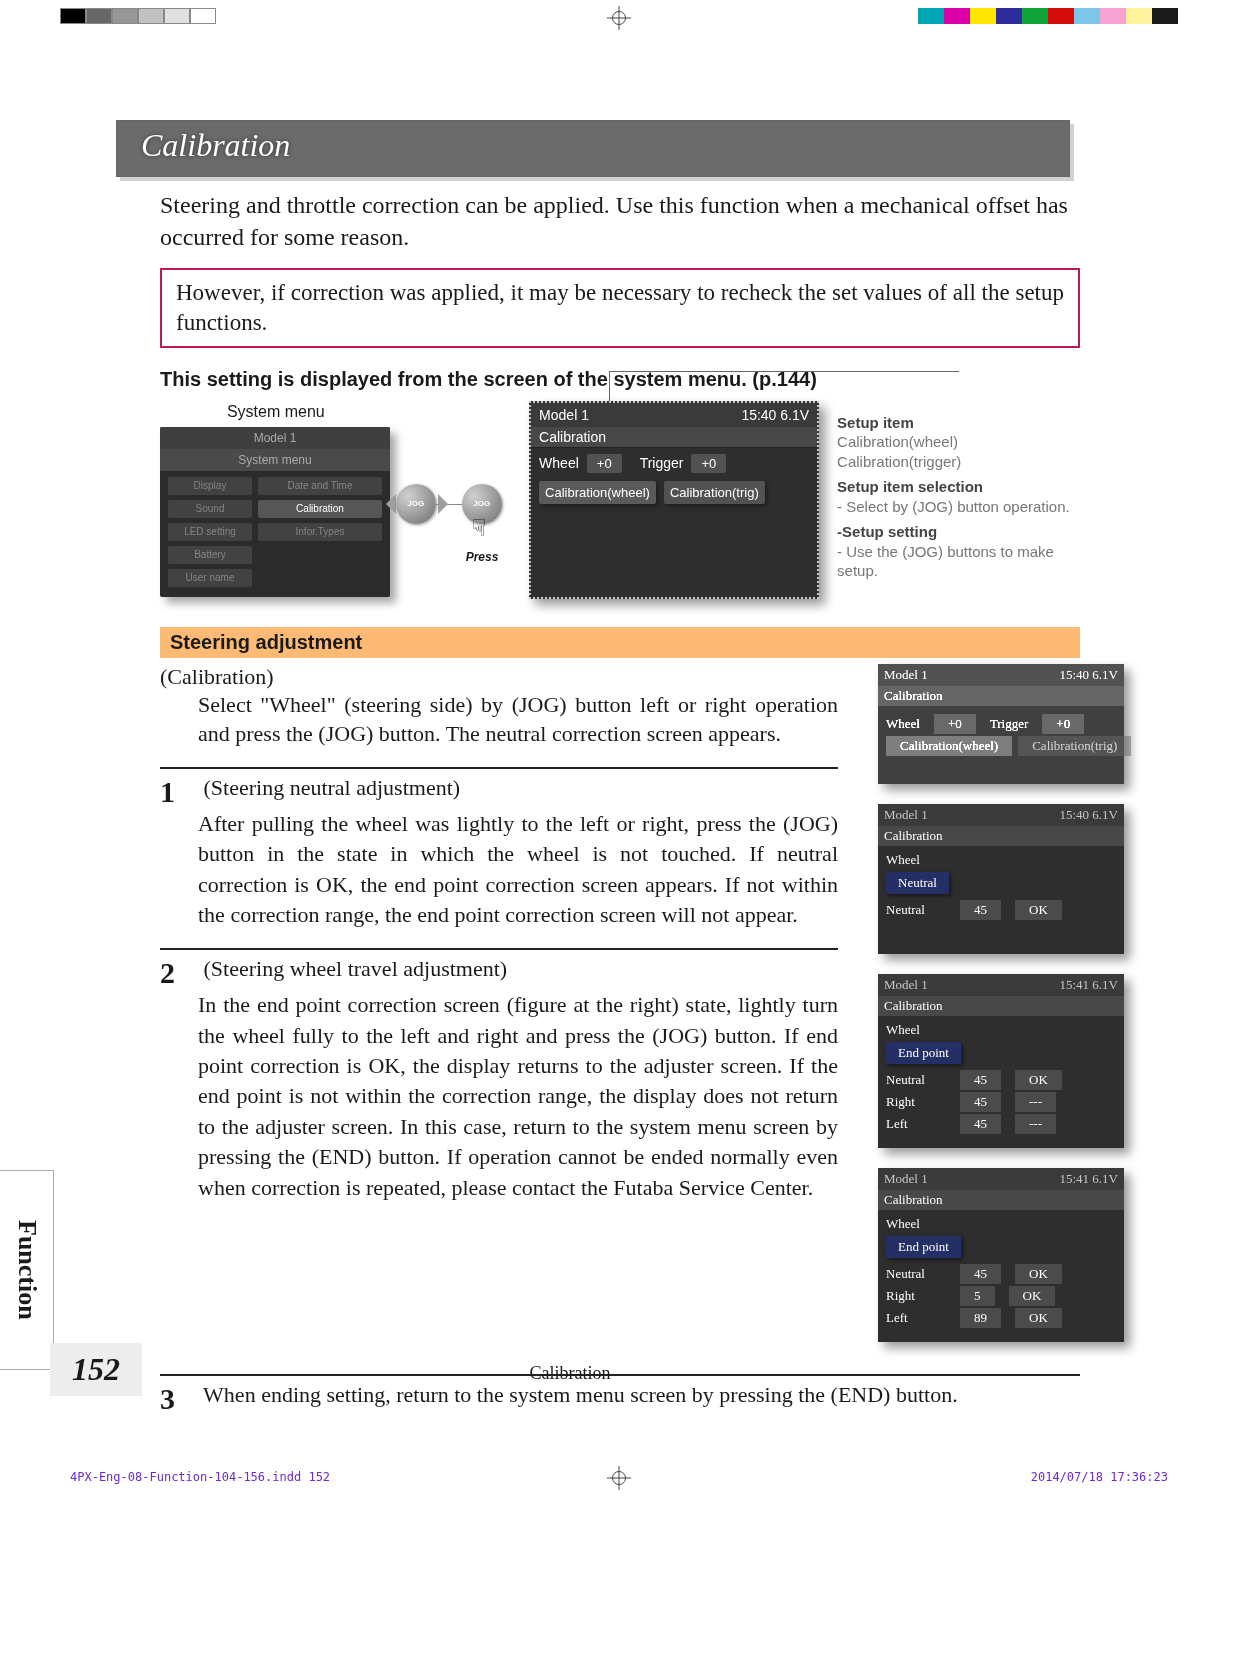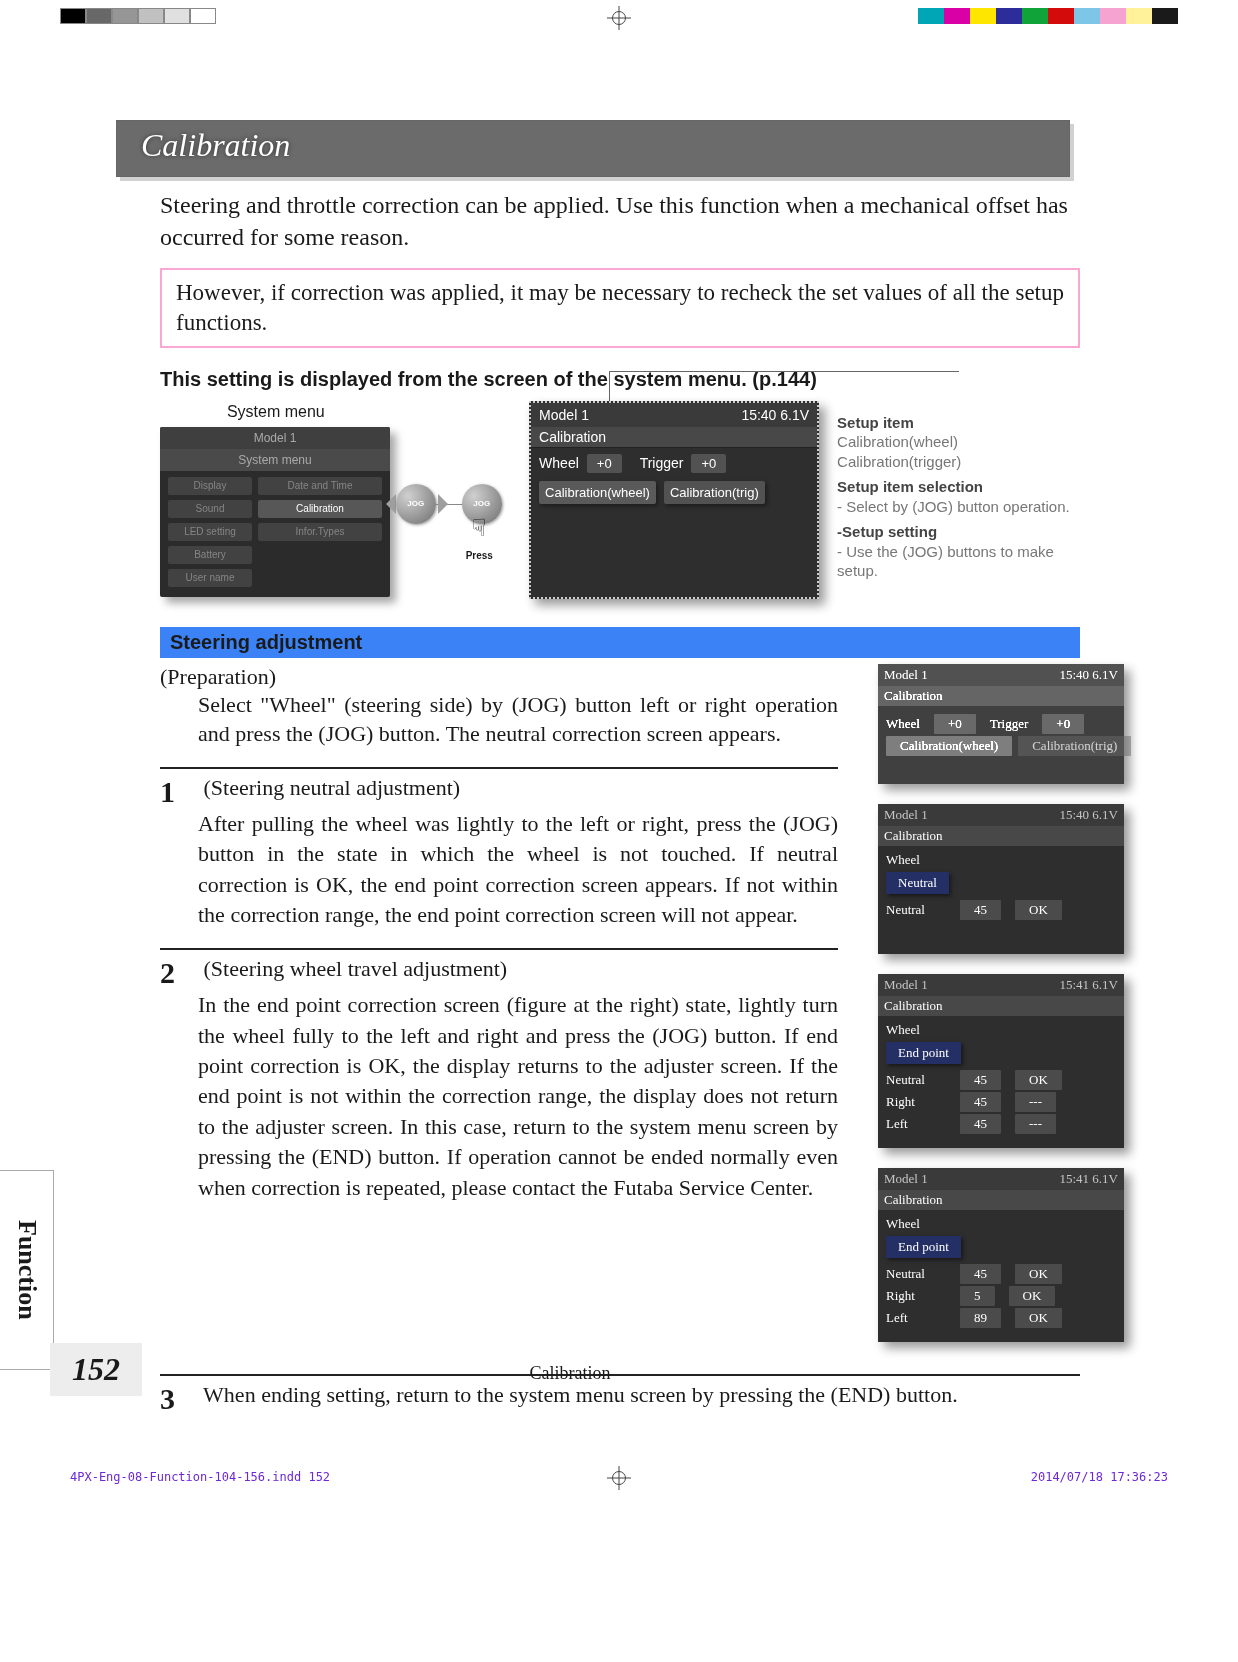--- a/index.html
+++ b/index.html
@@ -61,21 +61,21 @@
     margin: 12px 0 14px 90px;
     font-family: "Times New Roman", Times, serif;
     font-size: 24px;
     line-height: 1.35;
     width: 920px;
   }
 
   .note-box {
     margin: 8px 0 18px 90px;
     width: 920px;
-    border: 2px solid #f9a8d4;
+    border: 2px solid #be185d;
     padding: 8px 14px;
     font-family: "Times New Roman", Times, serif;
     font-size: 23px;
     line-height: 1.3;
     text-align: justify;
   }
 
   .heading-b {
     margin: 20px 0 10px 90px;
     font-size: 20px;
@@ -116,21 +116,21 @@
   .jog-tri {
     position:absolute; width:0; height:0;
     border-top:10px solid transparent; border-bottom:10px solid transparent;
   }
   .jog-tri.l { top:84px; left:-14px; border-right:10px solid #9e9e9e; }
   .jog-tri.r { top:84px; left:38px;  border-left:10px solid #9e9e9e; }
   .jog-line { position:absolute; top:94px; left:36px; width:26px; height:1px; background:#888; }
   .hand {
     position:absolute; top:104px; left:72px; font-size:24px;
   }
-  .press-label { position:absolute; top:140px; left:66px; font-weight:bold; font-size:10px; }
+  .press-label { position:absolute; top:140px; left:66px; font-style:italic; font-weight:bold; font-size:12px; }
 
   .screen {
     background: #2e2e2e;
     box-shadow: 6px 6px 10px rgba(0,0,0,0.4);
     color:#fff; width: 266px; font-size:14px; padding-bottom:0;
     position:relative;
   }
   .screen-big { width: 290px; height: 198px; border: 2px dotted #ccc; }
   .screen .top { display:flex; justify-content:space-between; background:#3a3a3a; padding:4px 8px; }
   .screen .sub { background:#484848; color:#fff; padding:2px 8px; font-size:14px; border-bottom:1px solid #222; }
@@ -142,21 +142,21 @@
 
   .screen-leader { position:absolute; top:-30px; left:80px; width:1px; height:30px; background:#666; }
   .screen-leader-h { position:absolute; top:-30px; left:80px; width:350px; height:1px; background:#666; }
 
   .side-notes { width: 260px; margin-left: 10px; font-size: 15px; color:#777; }
   .side-notes b { color:#444; display:block; }
   .side-notes .item { margin-bottom: 6px; line-height:1.3; }
 
   .subsec-bar {
     margin: 28px 0 6px 90px; width: 920px;
-    background: #3b82f6; font-weight: bold; font-size: 20px;
+    background: #fdba74; font-weight: bold; font-size: 20px;
     padding: 4px 10px;
   }
   .body-text {
     margin-left: 90px; width: 920px; font-family:"Times New Roman", Times, serif; font-size:22px;
   }
   .body-indent { margin-left: 130px; width: 640px; font-size:22px; line-height:1.35; text-align: justify; font-family:"Times New Roman", Times, serif; }
   .step-num {
     font-family:"Times New Roman", Times, serif; font-size:30px; font-weight:bold;
     display:inline-block; width:38px; vertical-align:top;
   }
@@ -306,21 +306,21 @@
       <div class="item"><b>-Setup setting</b>
         <span>- Use the (JOG) buttons to make setup.</span>
       </div>
     </div>
   </div>
 
   <div class="subsec-bar">Steering adjustment</div>
 
   <div class="body-text" style="display:flex;">
     <div style="width:700px">
-      <div style="font-size:22px; font-family:'Times New Roman',serif;">(Preparation)</div>
+      <div style="font-size:22px; font-family:'Times New Roman',serif;">(Calibration)</div>
       <p class="body-indent" style="margin-left:38px; width:640px;">Select "Wheel" (steering side) by (JOG) button left or right operation and press the (JOG) button. The neutral correction screen appears.</p>
 
       <hr style="border:none;border-top:2px solid #222; margin:18px 0 6px 0;">
       <div><span class="step-num">1</span>
            <span class="step-title">(Steering neutral adjustment)</span></div>
       <p class="step-para">After pulling the wheel was lightly to the left or right, press the (JOG) button in the state in which the wheel is not touched. If neutral correction is OK, the end point correction screen appears. If not within the correction range, the end point correction screen will not appear.</p>
 
       <hr style="border:none;border-top:2px solid #222; margin:18px 0 6px 0;">
       <div><span class="step-num">2</span>
            <span class="step-title">(Steering wheel travel adjustment)</span></div>

